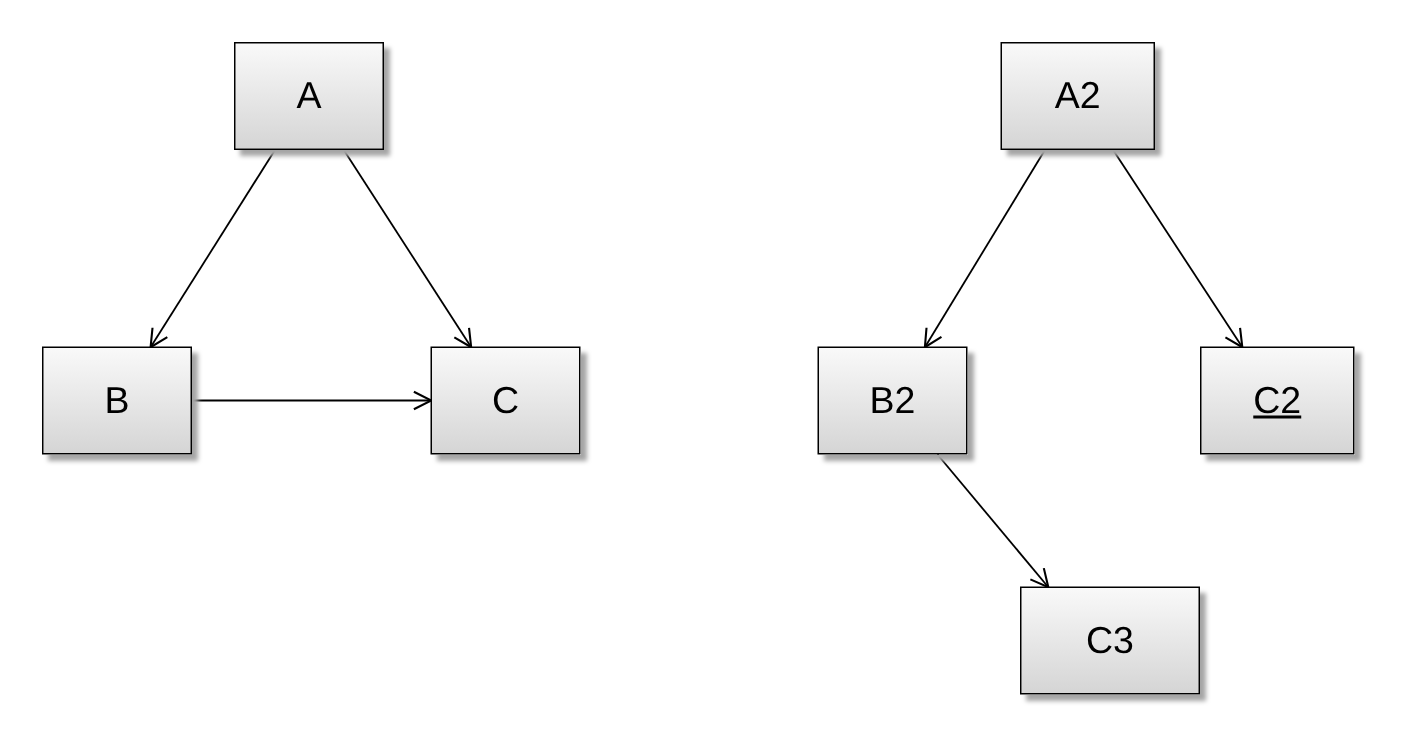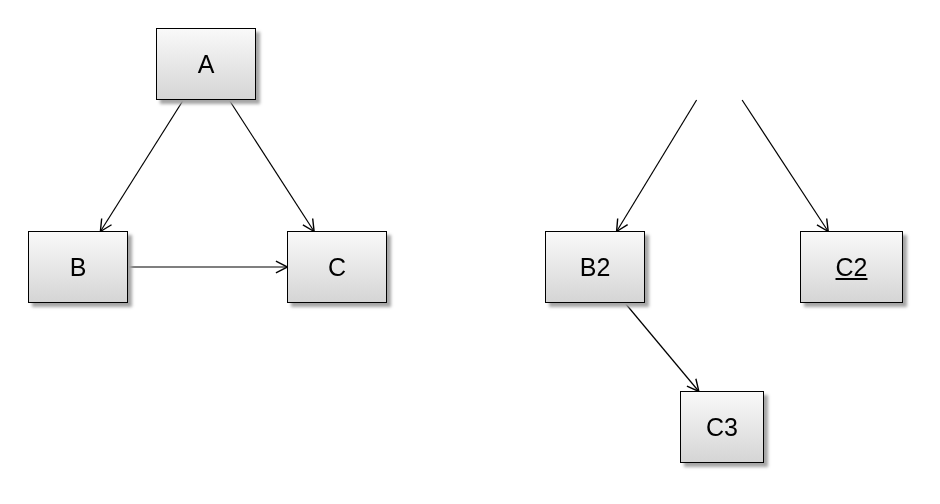--- a/index.html
+++ b/index.html
@@ -65,23 +65,26 @@
   <div id="nodes-layer">
       <div class="node" style="left: 156px; top: 28px; width: 100px; height: 72px;">
         <span>A</span>
       </div>
       <div class="node" style="left: 28px; top: 231px; width: 100px; height: 72px;">
         <span>B</span>
       </div>
       <div class="node" style="left: 287px; top: 231px; width: 100px; height: 72px;">
         <span>C</span>
       </div>
+      <div class="node" style="left: 667px; top: 28px; width: 103px; height: 72px;">
+        <span>A2</span>
+      </div>
       <div class="node" style="left: 545px; top: 231px; width: 100px; height: 72px;">
         <span>B2</span>
       </div>
       <div class="node" style="left: 800px; top: 231px; width: 103px; height: 72px; text-decoration: underline;">
         <span>C2</span>
       </div>
-      <div class="node" style="left: 680px; top: 391px; width: 84px; height: 72px;">
+      <div class="node" style="left: 680px; top: 391px; width: 120px; height: 72px;">
         <span>C3</span>
       </div>
     </div>
 </div>
 
 </body></html>

